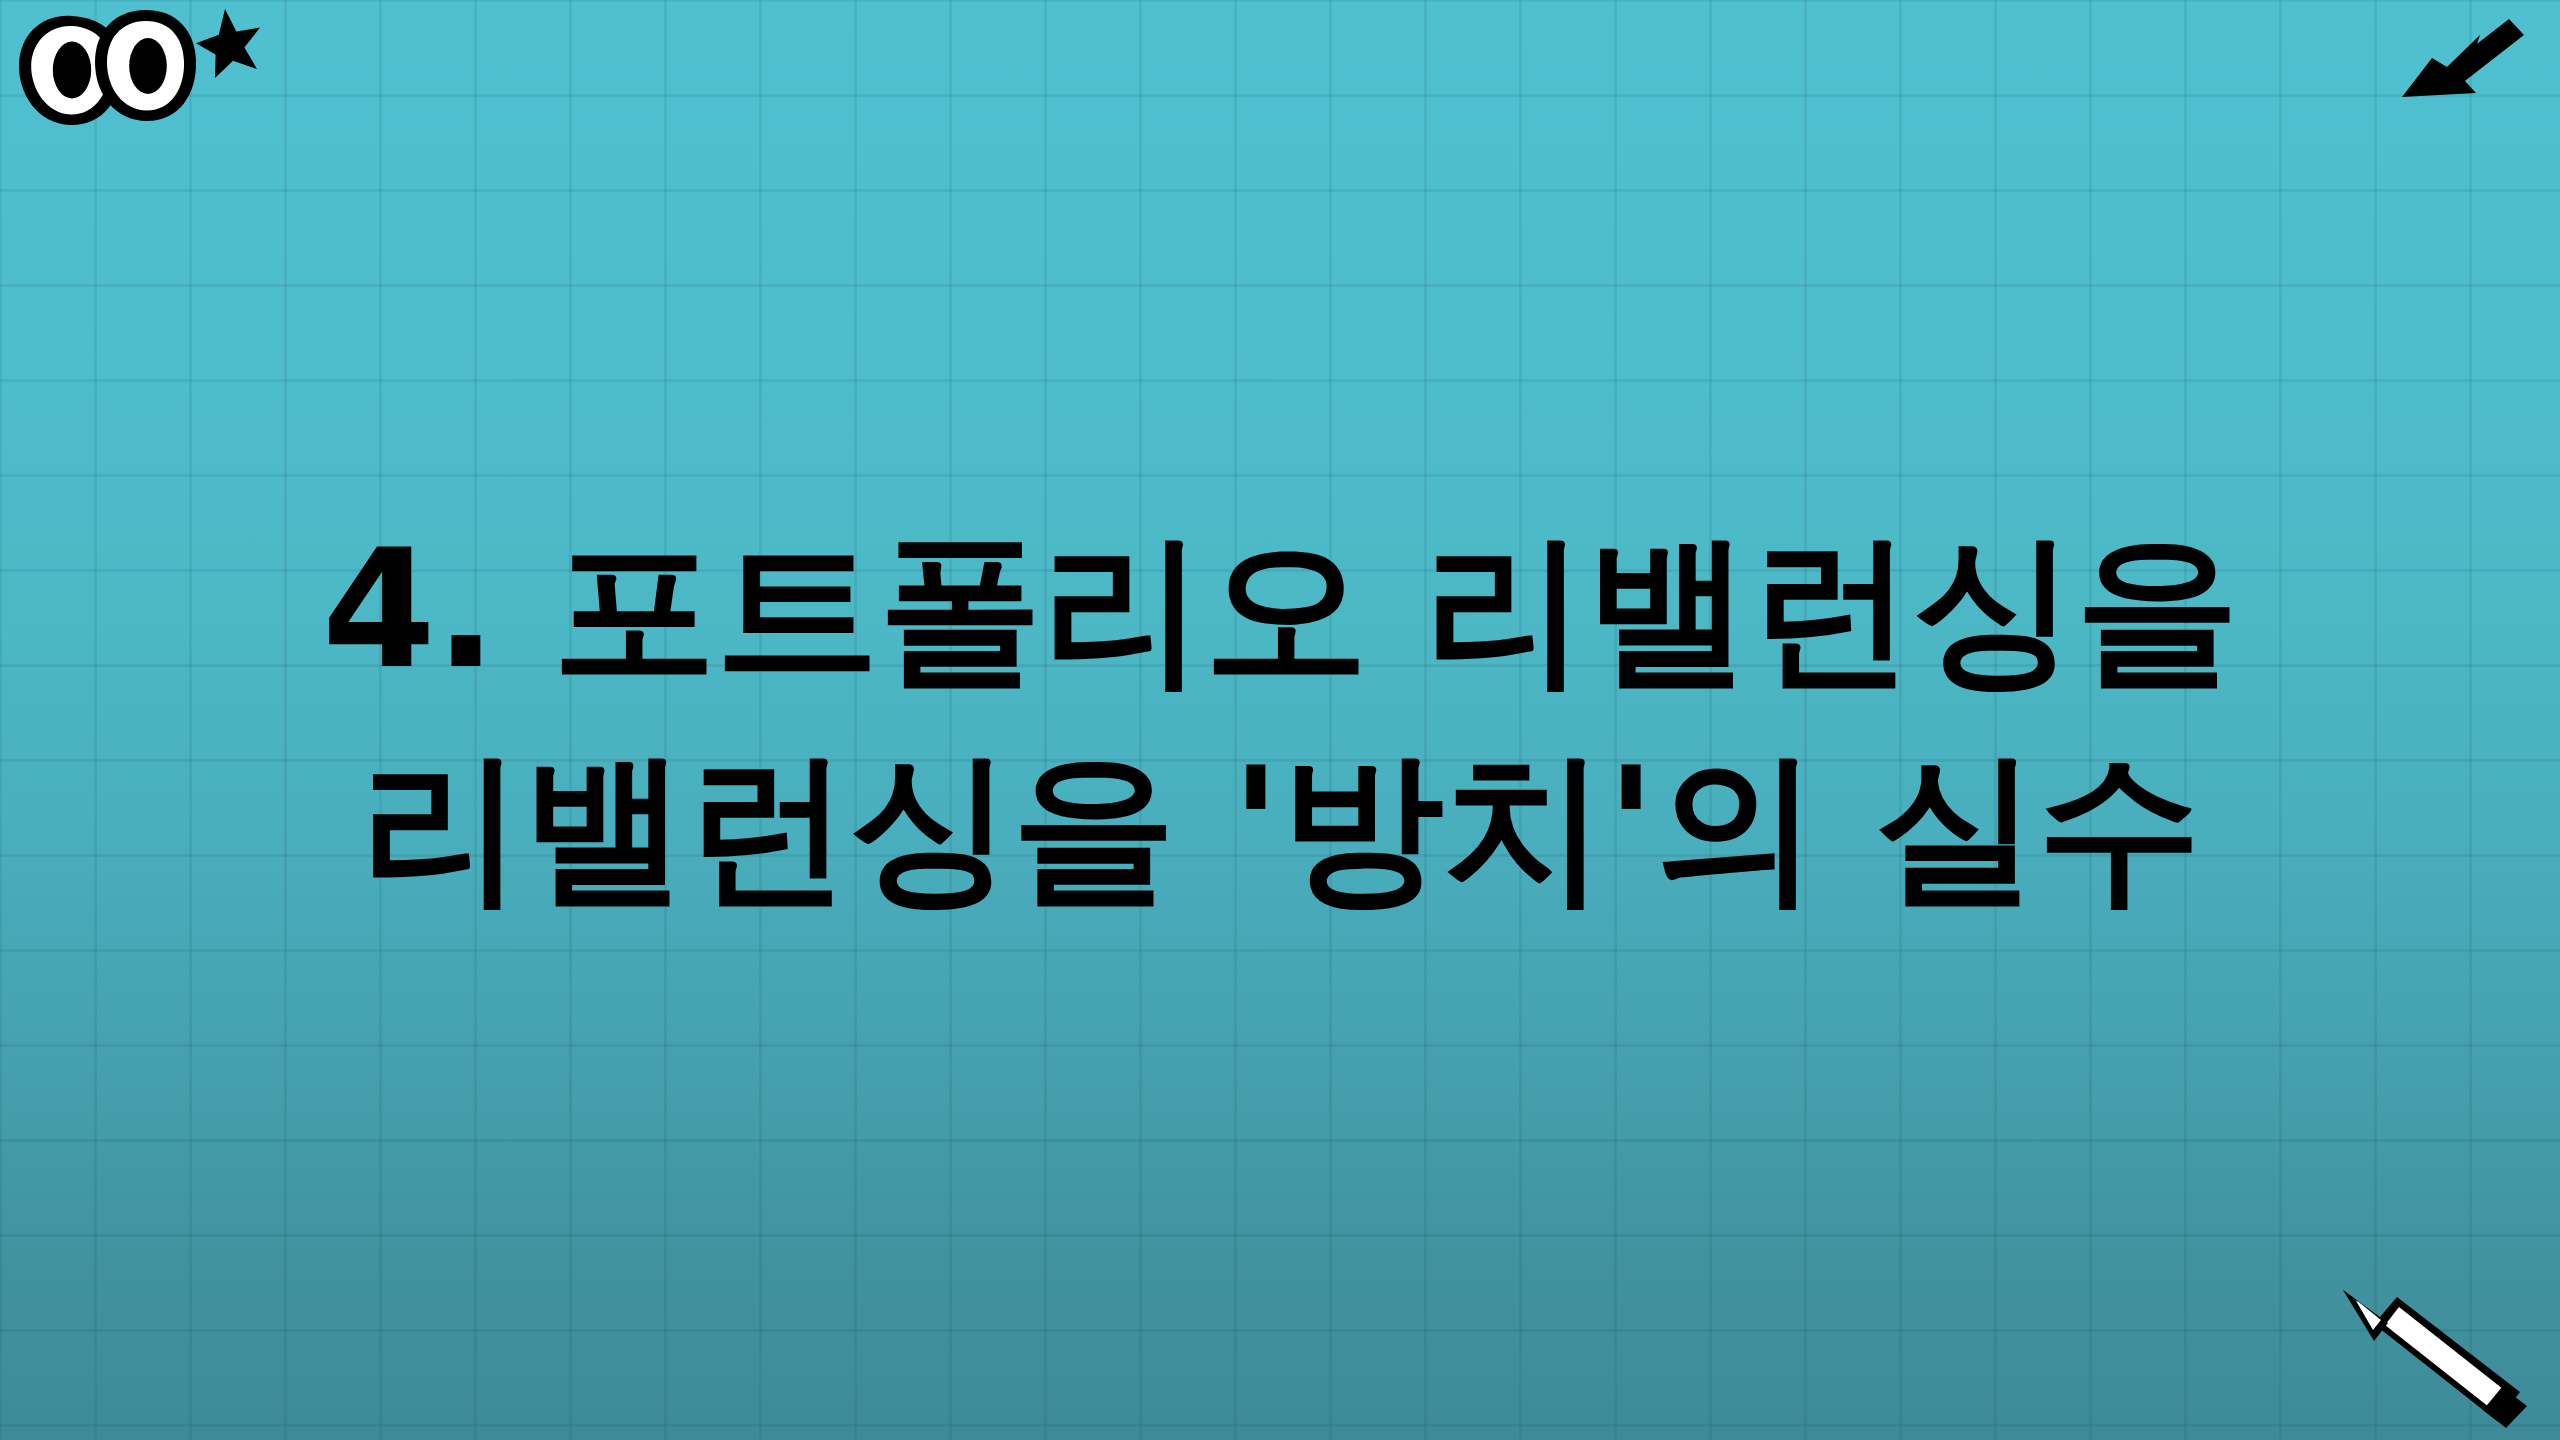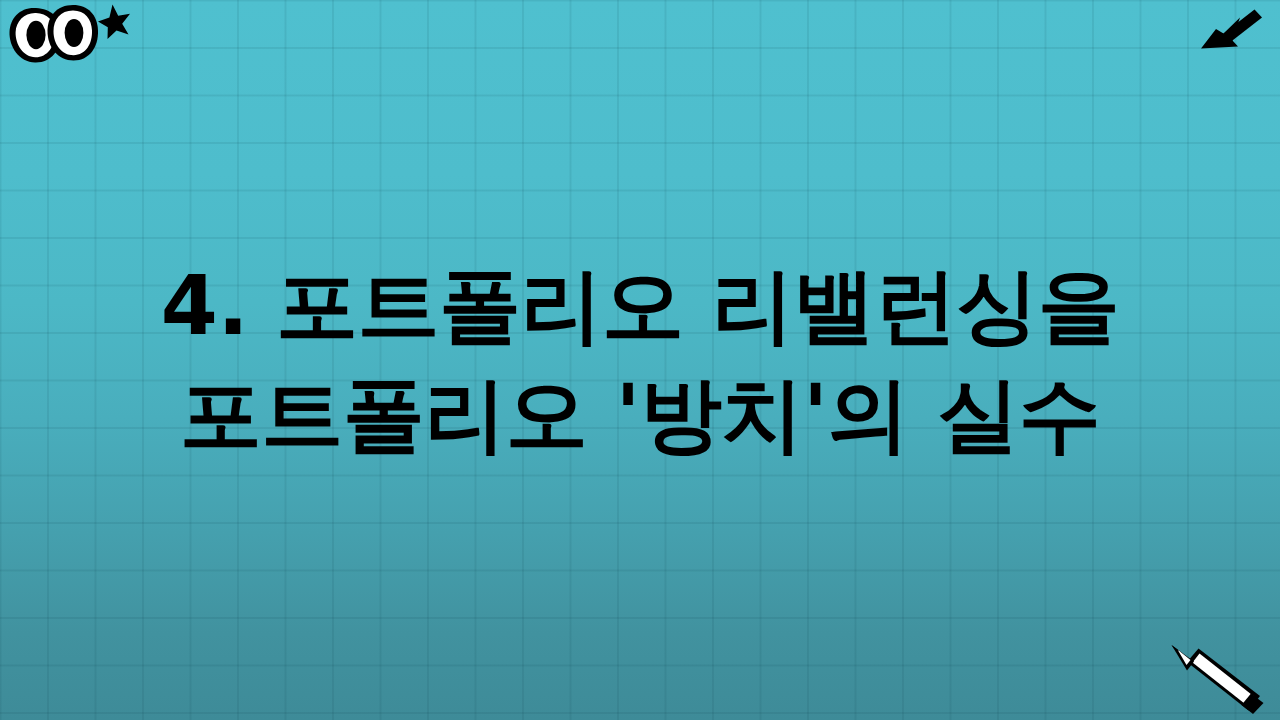--- a/index.html
+++ b/index.html
@@ -121,16 +121,16 @@
       <path d="M9.5 9.5 L22.5 20 L18.5 25 Z" fill="#ffffff"></path>
 
       <path d="M3.5 5 L11.5 11 L6.5 9 Z" fill="#000000"></path>
 
       <path d="M83 53.5 L95.5 63 L85 74 L73.5 65 Z" fill="#000000"></path>
     </svg>
   </div>
 
   <div id="headline">
     <span class="line">4. 포트폴리오 리밸런싱을</span>
-    <span class="line">포트폴리오 '방치'의 실수</span>
+    <span class="line">리밸런싱을 '방치'의 실수</span>
   </div>
 
 </div>
 
 </body></html>

